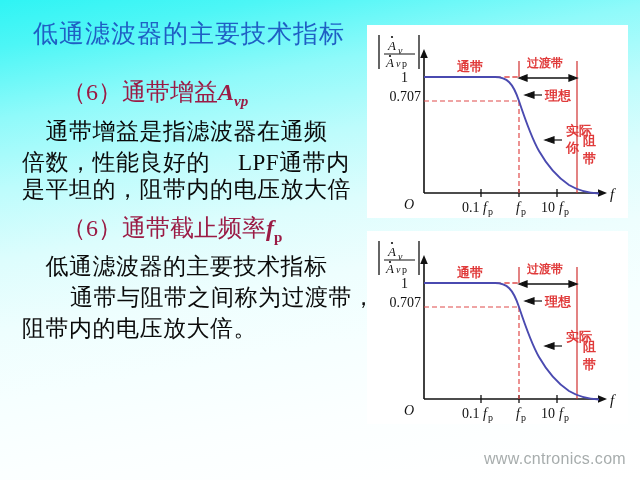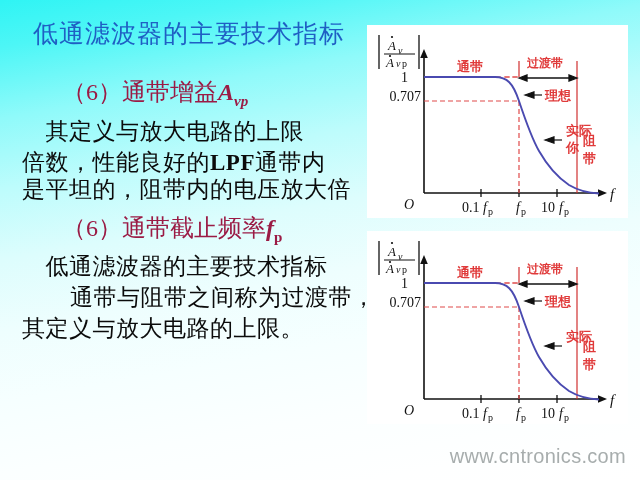--- a/index.html
+++ b/index.html
@@ -55,69 +55,69 @@
     font-size:15px;font-style:italic;font-weight:bold;
     vertical-align:sub;
   }
   .bodyline{
     position:absolute;
     font-family:"Liberation Serif", serif;
     font-size:23px;color:#0b0b0b;
     white-space:nowrap;letter-spacing:0.5px;
     z-index:1;
   }
-  .bodyline b{font-family:"Liberation Serif", serif;font-weight:bold;}
+  .bodyline b{font-family:"Liberation Serif", serif;font-weight:normal;margin-left:28px;}
 
   
   .panel{
     position:absolute;left:367px;width:261px;height:193px;
     background:#ffffff;
     z-index:3;
   }
   #panel1{top:25px;}
   #panel2{top:231px;}
 
   .chart{position:absolute;inset:0;}
   .chart svg{display:block;}
 
   
   #footer{
     position:absolute;right:14px;bottom:12px;
     font-family:"Liberation Sans", sans-serif;
-    font-size:20px;color:#a7adad;
+    font-size:16px;color:#a7adad;
     letter-spacing:0.3px;
     z-index:4;
   }
 </style>
 </head>
 <body>
 
 <div id="slide">
 
   <div id="title">低通滤波器的主要技术指标</div>
 
   <div class="heading" style="left:62px;top:76px;">
     <span>（6）通带增益</span><span class="var">A</span><span class="subi">vp</span>
   </div>
 
-  <div class="bodyline" style="left:22px;top:116px;">　其定义与放大电路的上限</div>
+  <div class="bodyline" style="left:22px;top:116px;">　通带增益是指滤波器在通频</div>
 
   <div class="bodyline" style="left:22px;top:147px;">
     <span>倍数，性能良好的<b>LPF</b>通带内</span>
   </div>
 
   <div class="bodyline" style="left:22px;top:174px;">是平坦的，阻带内的电压放大倍</div>
 
   <div class="heading" style="left:62px;top:212px;">
     <span>（6）通带截止频率</span><span class="var">f</span><span class="sub">p</span>
   </div>
 
   <div class="bodyline" style="left:22px;top:251px;">　低通滤波器的主要技术指标</div>
   <div class="bodyline" style="left:22px;top:282px;margin-left:48px;">通带与阻带之间称为过渡带，</div>
-  <div class="bodyline" style="left:22px;top:313px;">其定义与放大电路的上限。</div>
+  <div class="bodyline" style="left:22px;top:313px;">阻带内的电压放大倍。</div>
 
   <div class="panel" id="panel1">
     <div class="chart">
       <svg width="261" height="193" viewBox="0 0 261 193" xmlns="http://www.w3.org/2000/svg">
 
         <g fill="#111">
           <line x1="12" y1="10" x2="12" y2="44" stroke="#111" stroke-width="1.3"></line>
           <line x1="52" y1="10" x2="52" y2="44" stroke="#111" stroke-width="1.3"></line>
           <text x="21" y="25" font-family="Liberation Serif, serif" font-size="13" font-style="italic">A</text>
           <text x="31" y="29" font-family="Liberation Serif, serif" font-size="10" font-style="italic">v</text>

